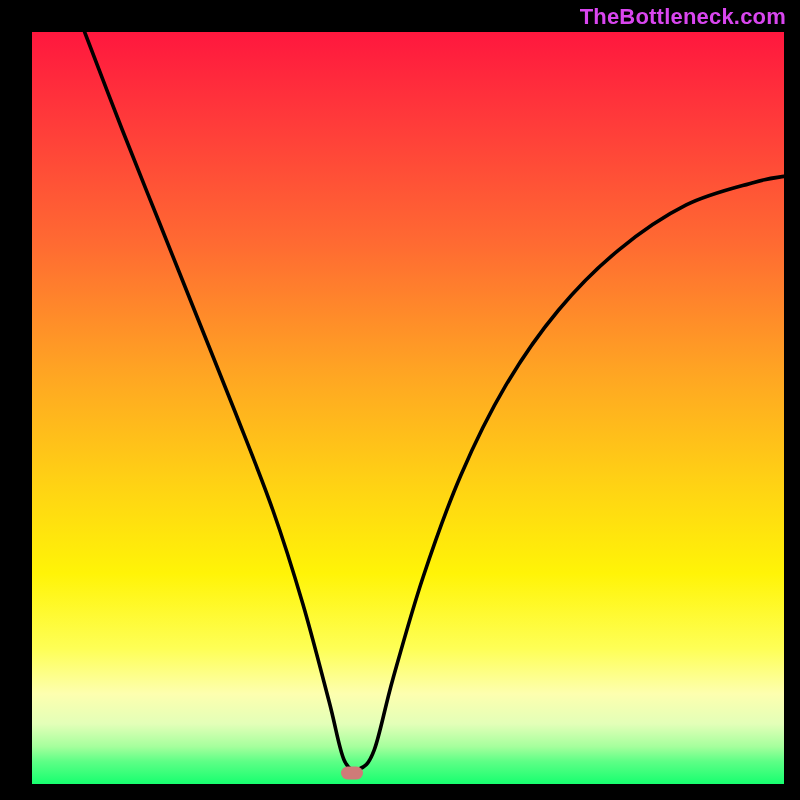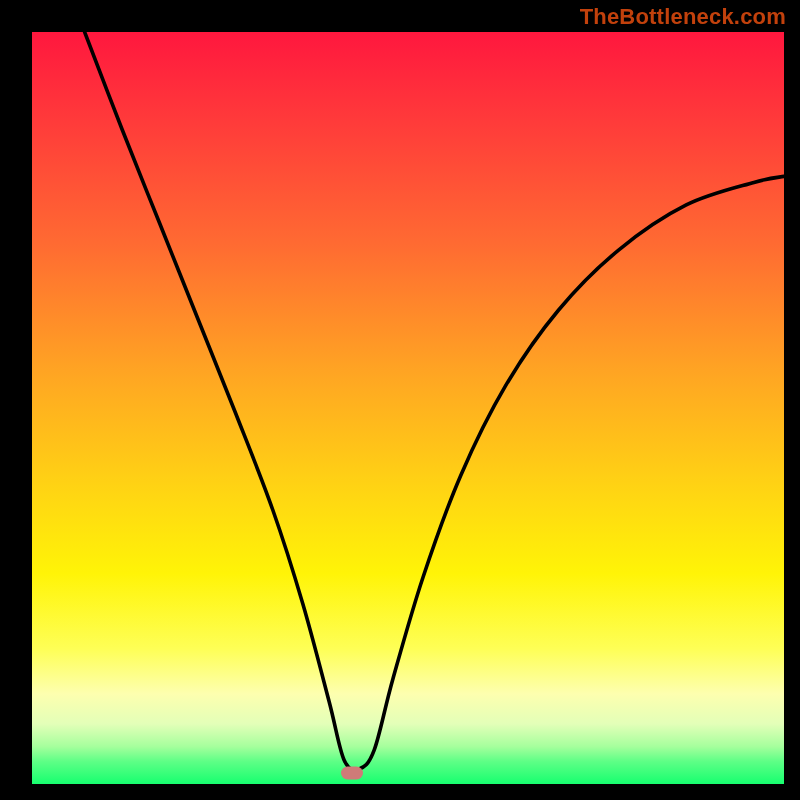--- a/index.html
+++ b/index.html
@@ -18,21 +18,21 @@
     height: 800px;
     background: #000;
   }
   .watermark {
     position: absolute;
     top: 4px;
     right: 14px;
     font-family: Arial, Helvetica, sans-serif;
     font-size: 22px;
     font-weight: 600;
-    color: #c2410c;
+    color: #d946ef;
     letter-spacing: 0.2px;
   }
   svg.plot {
     position: absolute;
     left: 32px;
     top: 32px;
     width: 752px;
     height: 752px;
     display: block;
   }

